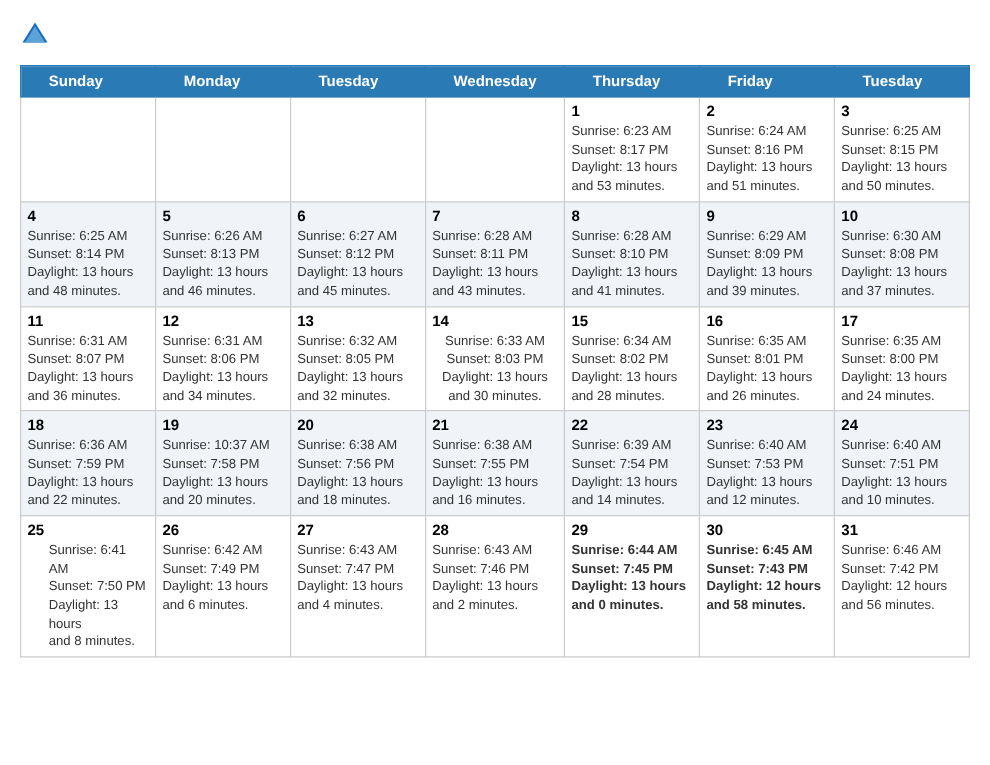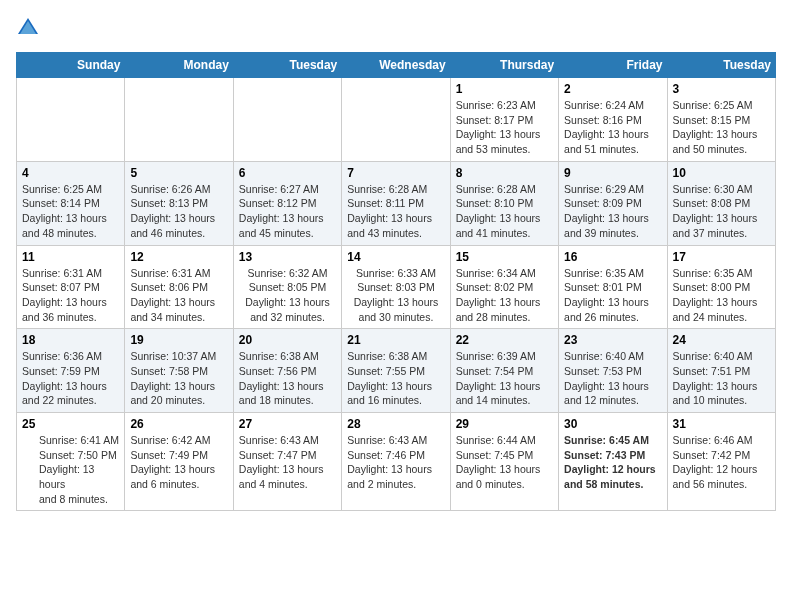--- a/index.html
+++ b/index.html
@@ -53,22 +53,22 @@
       color: #333;
     }
     .calendar {
       width: 100%;
       border-collapse: collapse;
       font-size: 11px;
     }
     .calendar th {
       background-color: #2a7ab5;
       color: #fff;
-      text-align: right;
-      padding: 5px 4px;
+      text-align: left;
+      padding: 5px 22px;
       font-size: 12px;
       font-weight: bold;
       border: 1px solid #2a7ab5;
     }
     .calendar td {
       border: 1px solid #ccc;
       vertical-align: top;
       padding: 4px 5px;
       width: 108px;
       min-height: 80px;
@@ -213,21 +213,21 @@
         </td>
         <td>
           <span class="day-num">12</span>
           <div class="day-info" style="white-space: pre-line;">Sunrise: 6:31 AM
 Sunset: 8:06 PM
 Daylight: 13 hours
 and 34 minutes.</div>
         </td>
         <td>
           <span class="day-num">13</span>
-          <div class="day-info" style="white-space: pre-line; text-align: center;">Sunrise: 6:32 AM
+          <div class="day-info" style="white-space: pre-line;">Sunrise: 6:32 AM
 Sunset: 8:05 PM
 Daylight: 13 hours
 and 32 minutes.</div>
         </td>
         <td>
           <span class="day-num">14</span>
           <div class="day-info" style="white-space: pre-line; text-align: center;">Sunrise: 6:33 AM
 Sunset: 8:03 PM
 Daylight: 13 hours
 and 30 minutes.</div>
@@ -329,21 +329,21 @@
         </td>
         <td>
           <span class="day-num">28</span>
           <div class="day-info" style="white-space: pre-line;">Sunrise: 6:43 AM
 Sunset: 7:46 PM
 Daylight: 13 hours
 and 2 minutes.</div>
         </td>
         <td>
           <span class="day-num">29</span>
-          <div class="day-info" style="white-space: pre-line;">Sunrise: 6:44 AM
+          <div class="day-info" style="white-space: pre-line; font-weight: bold;">Sunrise: 6:44 AM
 Sunset: 7:45 PM
 Daylight: 13 hours
 and 0 minutes.</div>
         </td>
         <td>
           <span class="day-num">30</span>
           <div class="day-info" style="white-space: pre-line; font-weight: bold;">Sunrise: 6:45 AM
 Sunset: 7:43 PM
 Daylight: 12 hours
 and 58 minutes.</div>

